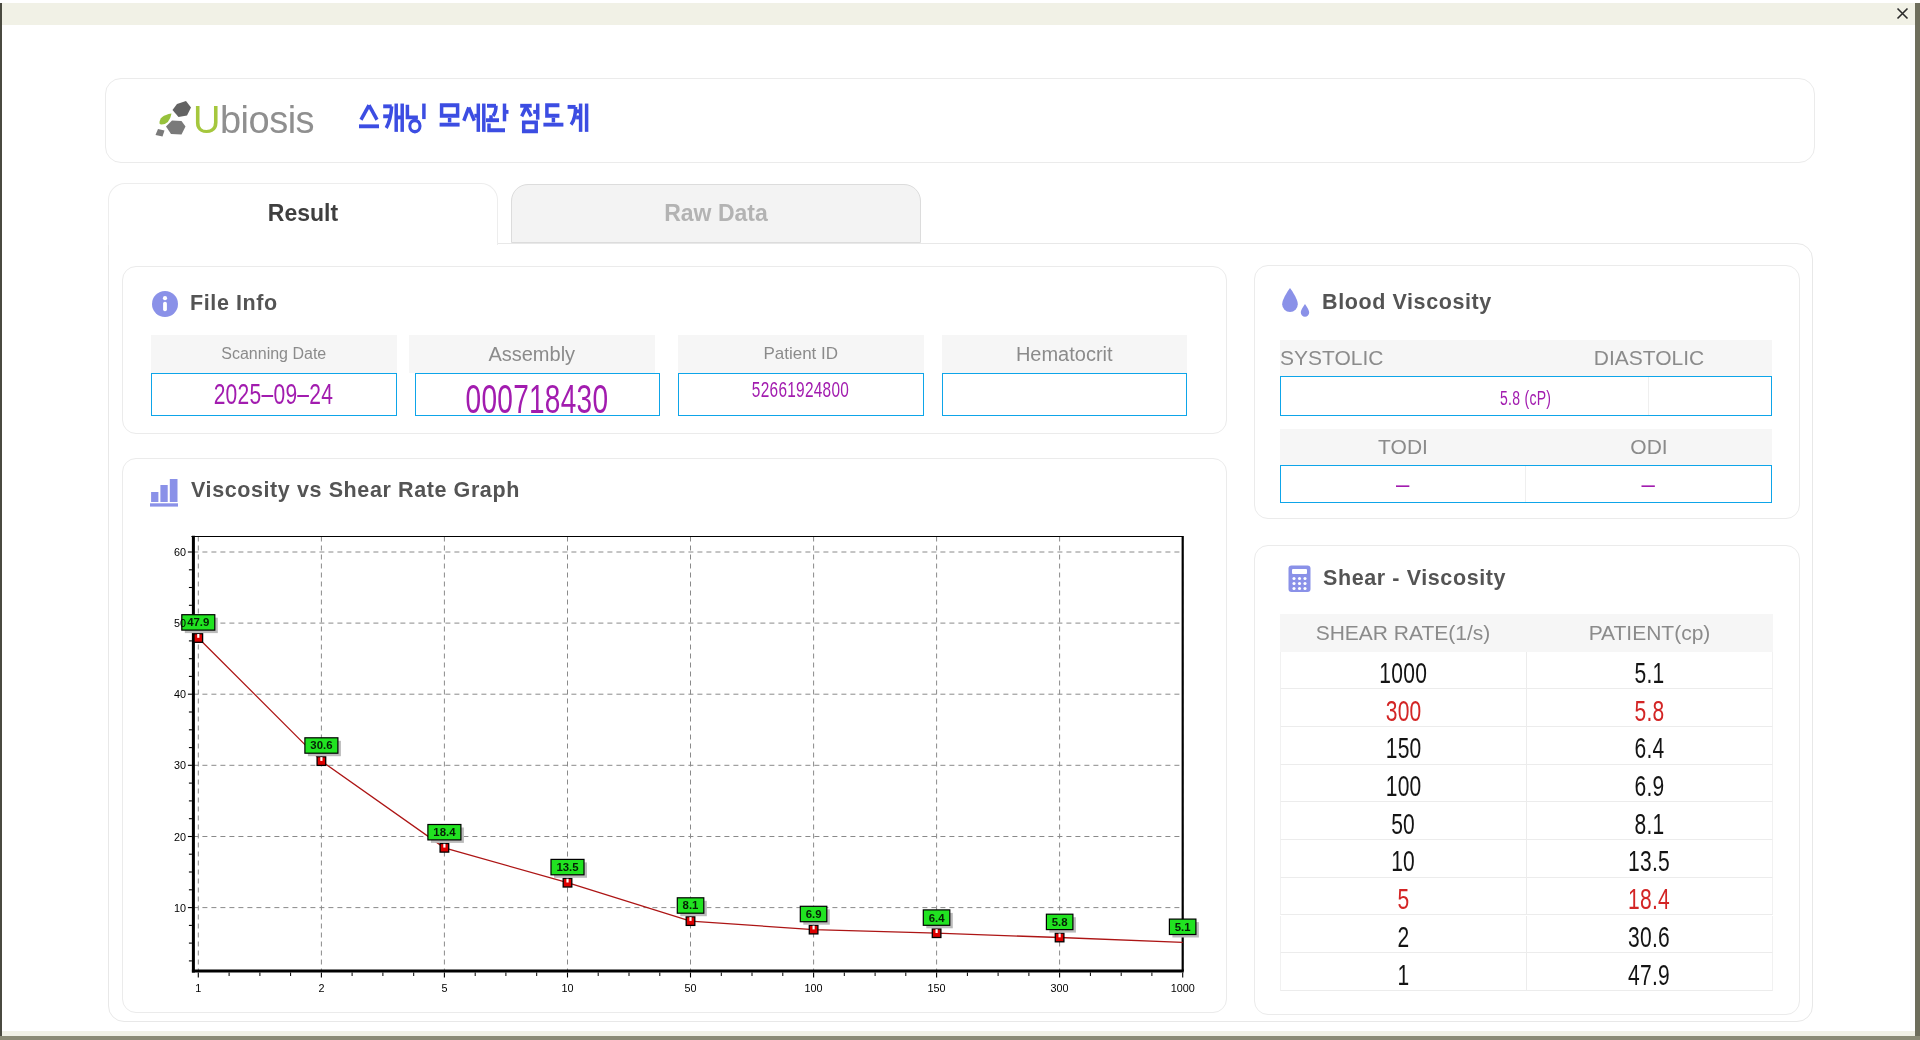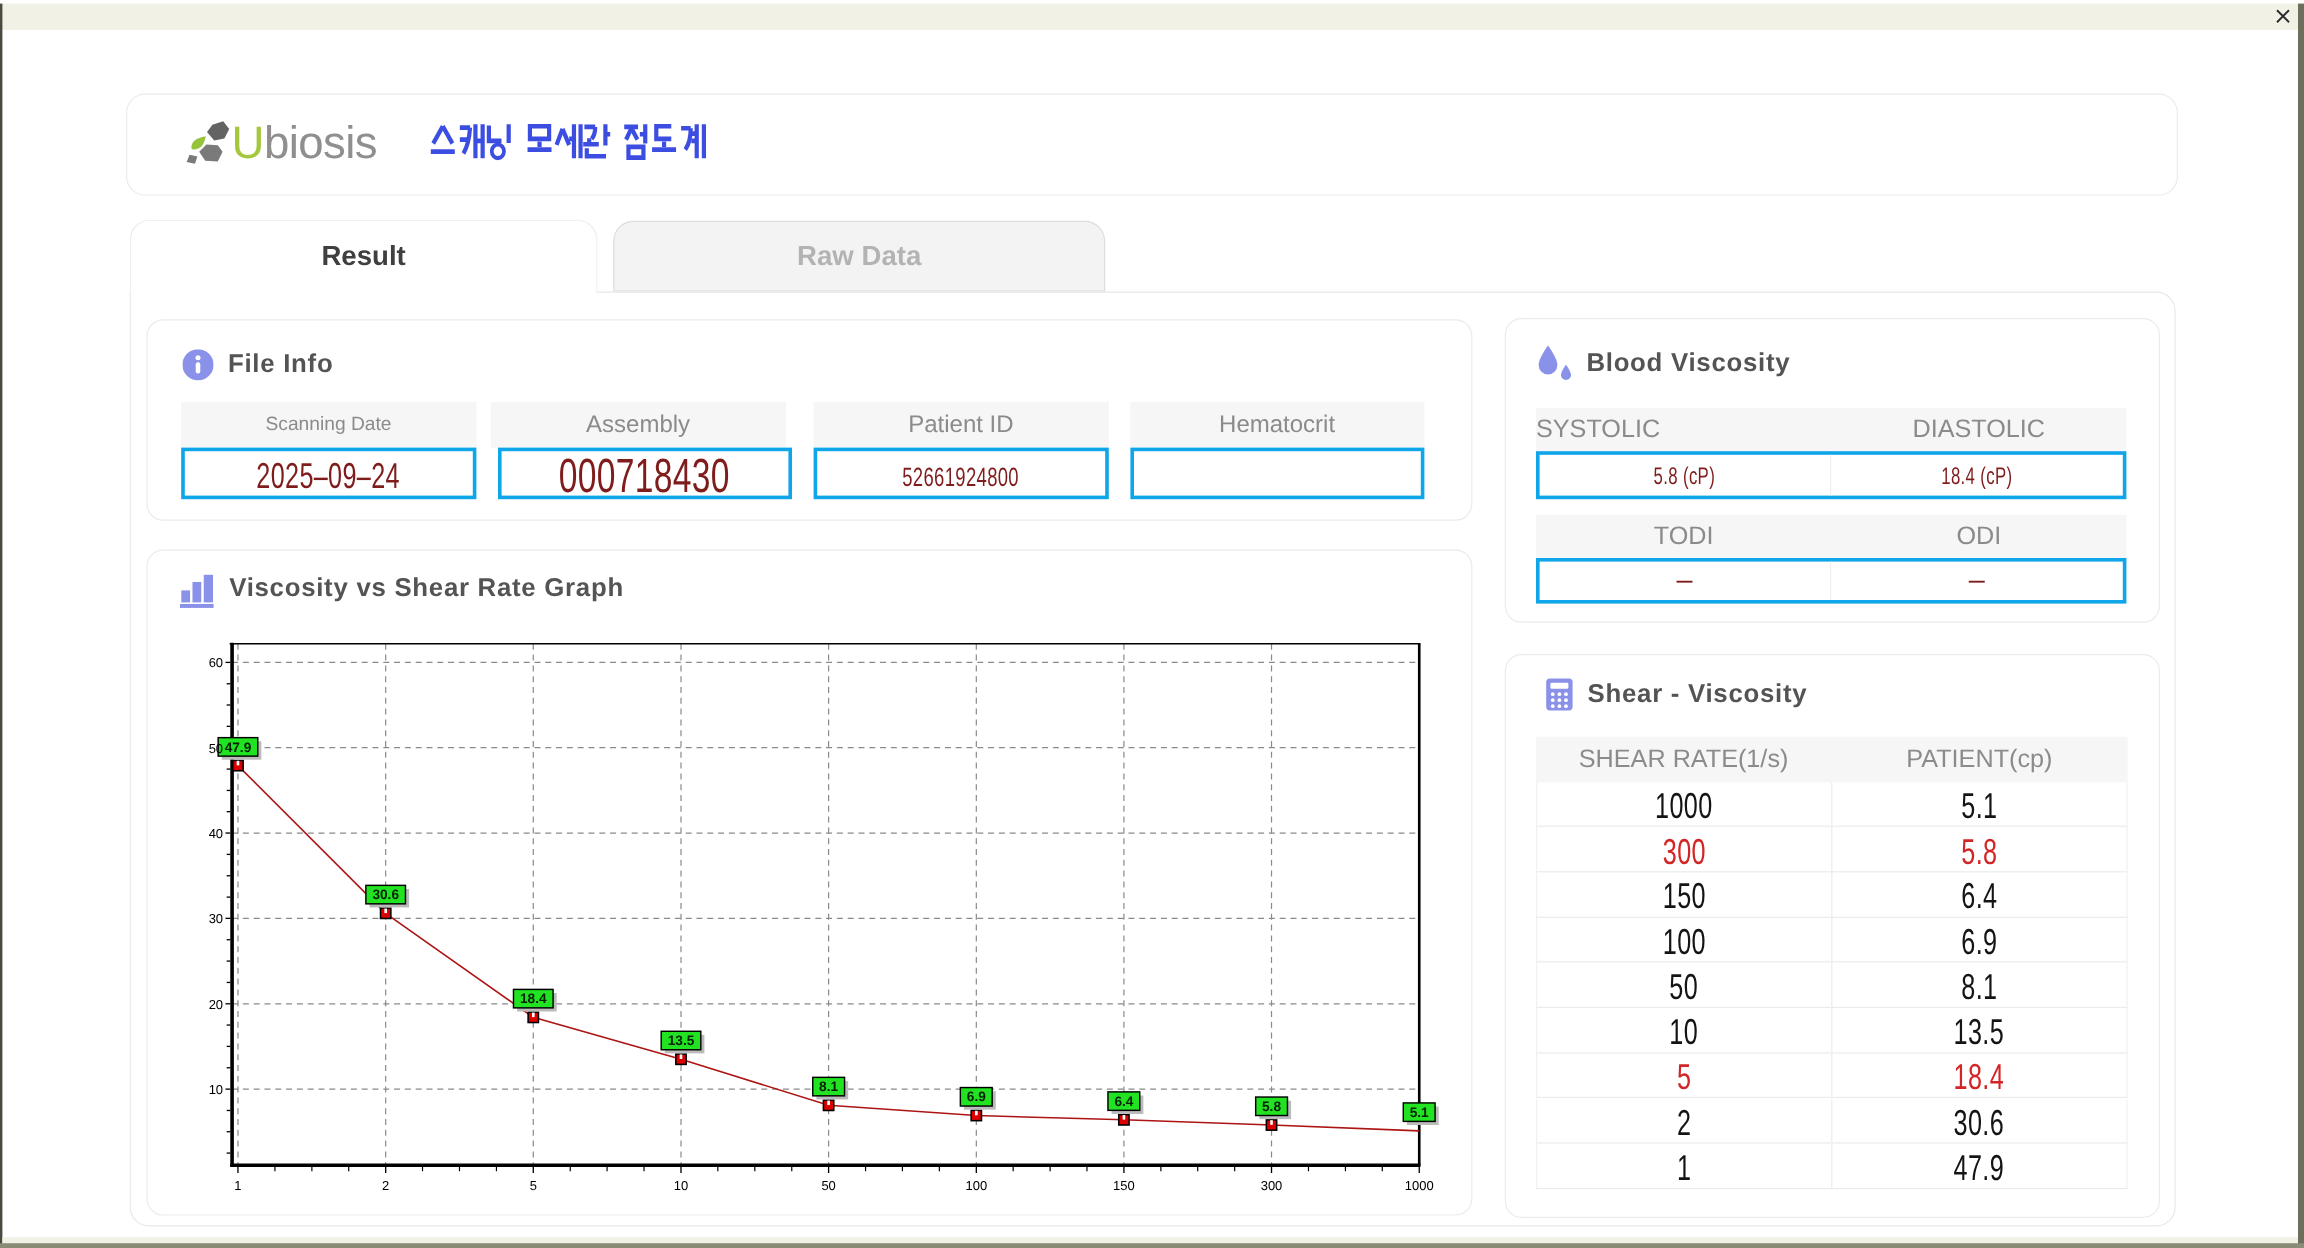--- a/index.html
+++ b/index.html
@@ -1,21 +1,21 @@
 <!DOCTYPE html>
 <html><head><meta charset="utf-8">
 <style>
 * { margin:0; padding:0; box-sizing:border-box; }
 html,body { width:1920px; height:1040px; overflow:hidden; background:#fff;
   font-family:"Liberation Sans", sans-serif; }
 .abs { position:absolute; }
 .card { position:absolute; background:#fff; border:1px solid #ebebeb; border-radius:14px; }
 .ttl { position:absolute; font-weight:bold; color:#545454; font-size:21.5px; line-height:26px; letter-spacing:0.6px; }
 .hcell { position:absolute; background:#f6f6f6; color:#8b8b8b; display:flex; align-items:center; justify-content:center; }
-.vcell { position:absolute; background:#fff; border:3px solid #0ea5e9; color:#7f1d1d; display:flex; align-items:center; justify-content:center; }
+.vcell { position:absolute; background:#fff; border:1px solid #0ea5e9; color:#a21caf; display:flex; justify-content:center; }
 .num { display:inline-block; transform:translateY(2.6px) scaleX(0.70); transform-origin:center; white-space:nowrap; letter-spacing:0.4px; }
 </style></head>
 <body>
 
 <div class="abs" style="left:0;top:3px;width:1920px;height:22px;background:#f1f1e6;"></div>
 <div class="abs" style="left:0;top:3px;width:2px;height:1037px;background:#4a4a40;"></div>
 <div class="abs" style="left:1915px;top:3px;width:5px;height:1037px;background:#6e6e5c;"></div>
 <div class="abs" style="left:2px;top:1031px;width:1913px;height:5px;background:#f1f1e6;"></div>
 <div class="abs" style="left:0;top:1036px;width:1920px;height:4px;background:#8b8b76;"></div>
 <svg class="abs" style="left:1896px;top:7px;" width="13" height="13" viewBox="0 0 13 13">
@@ -109,21 +109,21 @@
 </svg>
 <div class="ttl" style="left:190px;top:290px;z-index:5;">File Info</div>
 <div class="hcell" style="left:151.0px;top:335px;width:245.5px;height:38px;font-size:16px;z-index:5;">Scanning Date</div>
 <div class="vcell" style="left:151.0px;top:373px;width:245.5px;height:43px;font-size:30px;z-index:5;">
     <span class="num">2025–09–24</span>
   </div>
 <div class="hcell" style="left:409px;top:335px;width:245.5px;height:38px;font-size:20px;z-index:5;">Assembly</div>
 <div class="vcell" style="left:414.5px;top:373px;width:245.5px;height:43px;font-size:40px;z-index:5;">
     <span class="num">000718430</span>
   </div>
-<div class="hcell" style="left:678.0px;top:335px;width:245.5px;height:38px;font-size:20px;z-index:5;">Patient ID</div>
+<div class="hcell" style="left:678.0px;top:335px;width:245.5px;height:38px;font-size:17px;z-index:5;">Patient ID</div>
 <div class="vcell" style="left:678.0px;top:373px;width:245.5px;height:43px;font-size:22px;z-index:5;">
     <span class="num">52661924800</span>
   </div>
 <div class="hcell" style="left:941.5px;top:335px;width:245.5px;height:38px;font-size:20px;z-index:5;">Hematocrit</div>
 <div class="vcell" style="left:941.5px;top:373px;width:245.5px;height:43px;font-size:30px;z-index:5;">
     <span class="num"></span>
   </div>
 
 <div class="card" style="left:122px;top:458px;width:1105px;height:555px;z-index:4;"></div>
 <svg class="abs" style="left:150px;top:478px;z-index:5;" width="30" height="30" viewBox="0 0 30 30">
@@ -279,23 +279,20 @@
 </svg>
 <div class="ttl" style="left:1322px;top:289px;z-index:5;">Blood Viscosity</div>
 <div class="hcell" style="left:1280px;top:339.5px;width:492px;height:36px;font-size:21px;z-index:5;">
     <span style="width:246px;">SYSTOLIC</span>
     <span style="width:246px;text-align:center;">DIASTOLIC</span>
   </div>
 <div class="vcell" style="left:1280px;top:375.5px;width:492px;height:40px;font-size:20px;z-index:5;">
  <span style="width:245px;text-align:center;border-right:1px solid #efefef;height:100%;display:flex;align-items:center;justify-content:center;">
       <span class="num">5.8 (cP)</span>
     </span>
- <span style="width:246px;text-align:center;height:100%;display:flex;align-items:center;justify-content:center;">
-      <span class="num">18.4 (cP)</span>
-    </span>
 </div>
 <div class="hcell" style="left:1280px;top:428.5px;width:492px;height:36px;font-size:21px;z-index:5;">
     <span style="width:246px;text-align:center;">TODI</span>
     <span style="width:246px;text-align:center;">ODI</span>
   </div>
 <div class="vcell" style="left:1280px;top:464.5px;width:492px;height:38px;font-size:24px;z-index:5;">
  <span style="width:245px;text-align:center;border-right:1px solid #efefef;height:100%;display:flex;align-items:center;justify-content:center;">–</span>
  <span style="width:246px;text-align:center;height:100%;display:flex;align-items:center;justify-content:center;">–</span>
 </div>
 

